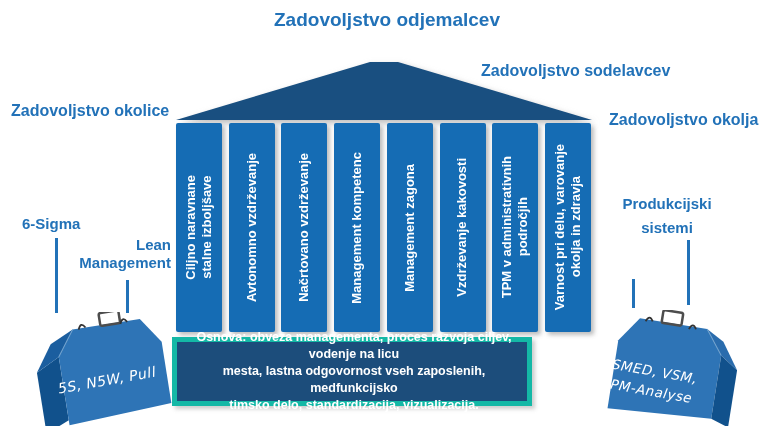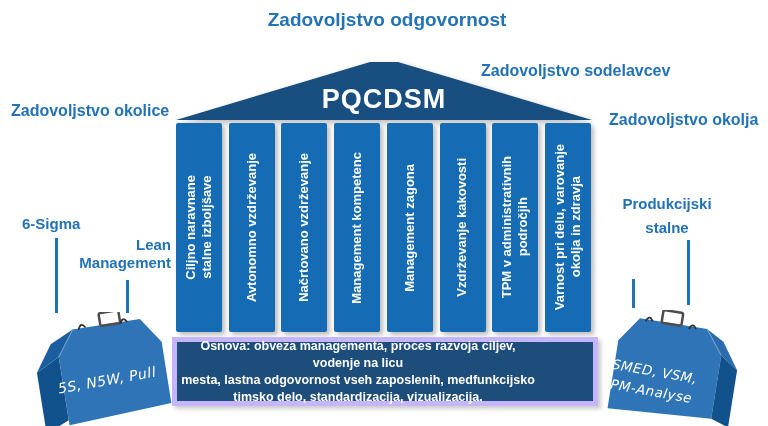--- a/index.html
+++ b/index.html
@@ -30,22 +30,22 @@
     width:46px; height:100%; background:#156CB4; border-radius:2px;
     display:flex; align-items:center; justify-content:center;
     box-shadow:3px 3px 4px rgba(110,110,110,0.45);
   }
   .pillar span {
     writing-mode:vertical-rl; transform:rotate(180deg);
     white-space:pre-line; text-align:center;
     color:#ffffff; font-size:13px; font-weight:600; line-height:1.25;
   }
   .base {
-    position:absolute; left:172px; top:337px; width:426px; height:69px;
-    box-sizing:border-box; background:#1C4D7B; border:5px solid #c4b5fd;
+    position:absolute; left:172px; top:337px; width:360px; height:69px;
+    box-sizing:border-box; background:#1C4D7B; border:5px solid #14b8a6;
     display:flex; align-items:center;
     box-shadow:3px 3px 4px rgba(130,130,130,0.4);
   }
   .base-text {
     margin-left:4px; width:354px; text-align:center; white-space:pre-line;
     color:#ffffff; font-size:12.5px; font-weight:600; line-height:17px;
   }
   .connector { position:absolute; width:3px; background:#2272B8; }
   .toolbox-svg { position:absolute; }
   .box-label {
@@ -54,29 +54,28 @@
     letter-spacing:0.5px;
   }
   .box-label.left  { left:48px;  top:372px; width:118px; font-size:14px;   transform:rotate(-10deg); }
   .box-label.right { left:601px; top:362px; width:104px; font-size:13.5px; transform:rotate(10deg); line-height:1.45; }
 </style>
 </head>
 <body>
 
 <div class="canvas">
 
-  <div class="blue-label title" style="left:242px; top:9px; width:290px;">Zadovoljstvo odgovornost</div>
+  <div class="blue-label title" style="left:242px; top:9px; width:290px;">Zadovoljstvo odjemalcev</div>
   <div class="blue-label sat" style="left:11px; top:101px;">Zadovoljstvo okolice</div>
   <div class="blue-label sat" style="left:481px; top:61px;">Zadovoljstvo sodelavcev</div>
   <div class="blue-label sat" style="left:609px; top:110px;">Zadovoljstvo okolja</div>
 
   <svg class="roof-svg" width="424" height="64" viewBox="0 0 424 64">
     <polygon points="4,63 198,5 226,5 420,63" fill="#194F80"></polygon>
   </svg>
-  <div class="roof-text">PQCDSM</div>
 
   <div class="pillars">
     <div class="pillar">
         <span>Ciljno naravnane
 stalne izboljšave</span>
       </div>
     <div class="pillar">
         <span>Avtonomno vzdrževanje</span>
       </div>
     <div class="pillar">
@@ -121,21 +120,21 @@
       <polyline points="34,38 52,13" fill="none" stroke="#6FA0CC" stroke-width="1"></polyline>
       <rect x="80" y="1" width="20" height="13" rx="2" fill="none" stroke="#4d4d4d" stroke-width="2.5"></rect>
       <path d="M58,14 q3,-8 7,-1" fill="none" stroke="#333333" stroke-width="1.8"></path>
       <path d="M100,15 q3,-8 7,-1" fill="none" stroke="#333333" stroke-width="1.8"></path>
     </g>
   </svg>
   <div class="box-label left">5S, N5W, Pull</div>
 
   <div class="blue-label tool-label" style="left:617px; top:198px; width:100px; text-align:center; line-height:12px;">Produkcijski
 
-stalne</div>
+sistemi</div>
   <div class="connector" style="left:632px; top:279px; height:29px;"></div>
   <div class="connector" style="left:687px; top:240px; height:65px;"></div>
 
   <svg class="toolbox-svg" style="left:592px; top:310px;" width="160" height="116" viewBox="0 0 160 116">
     <g transform="rotate(9 80 62)">
       <polygon points="22,39 40,14 108,14 126,38 126,102 22,108" fill="#2E74B6"></polygon>
       <polygon points="108,14 126,24 144,50 126,38" fill="#2A6CAD"></polygon>
       <polygon points="126,38 144,50 144,108 126,102" fill="#11518C"></polygon>
       <polyline points="108,14 126,38" fill="none" stroke="#6FA0CC" stroke-width="1"></polyline>
       <rect x="62" y="2" width="20" height="13" rx="2" fill="none" stroke="#4d4d4d" stroke-width="2.5"></rect>

